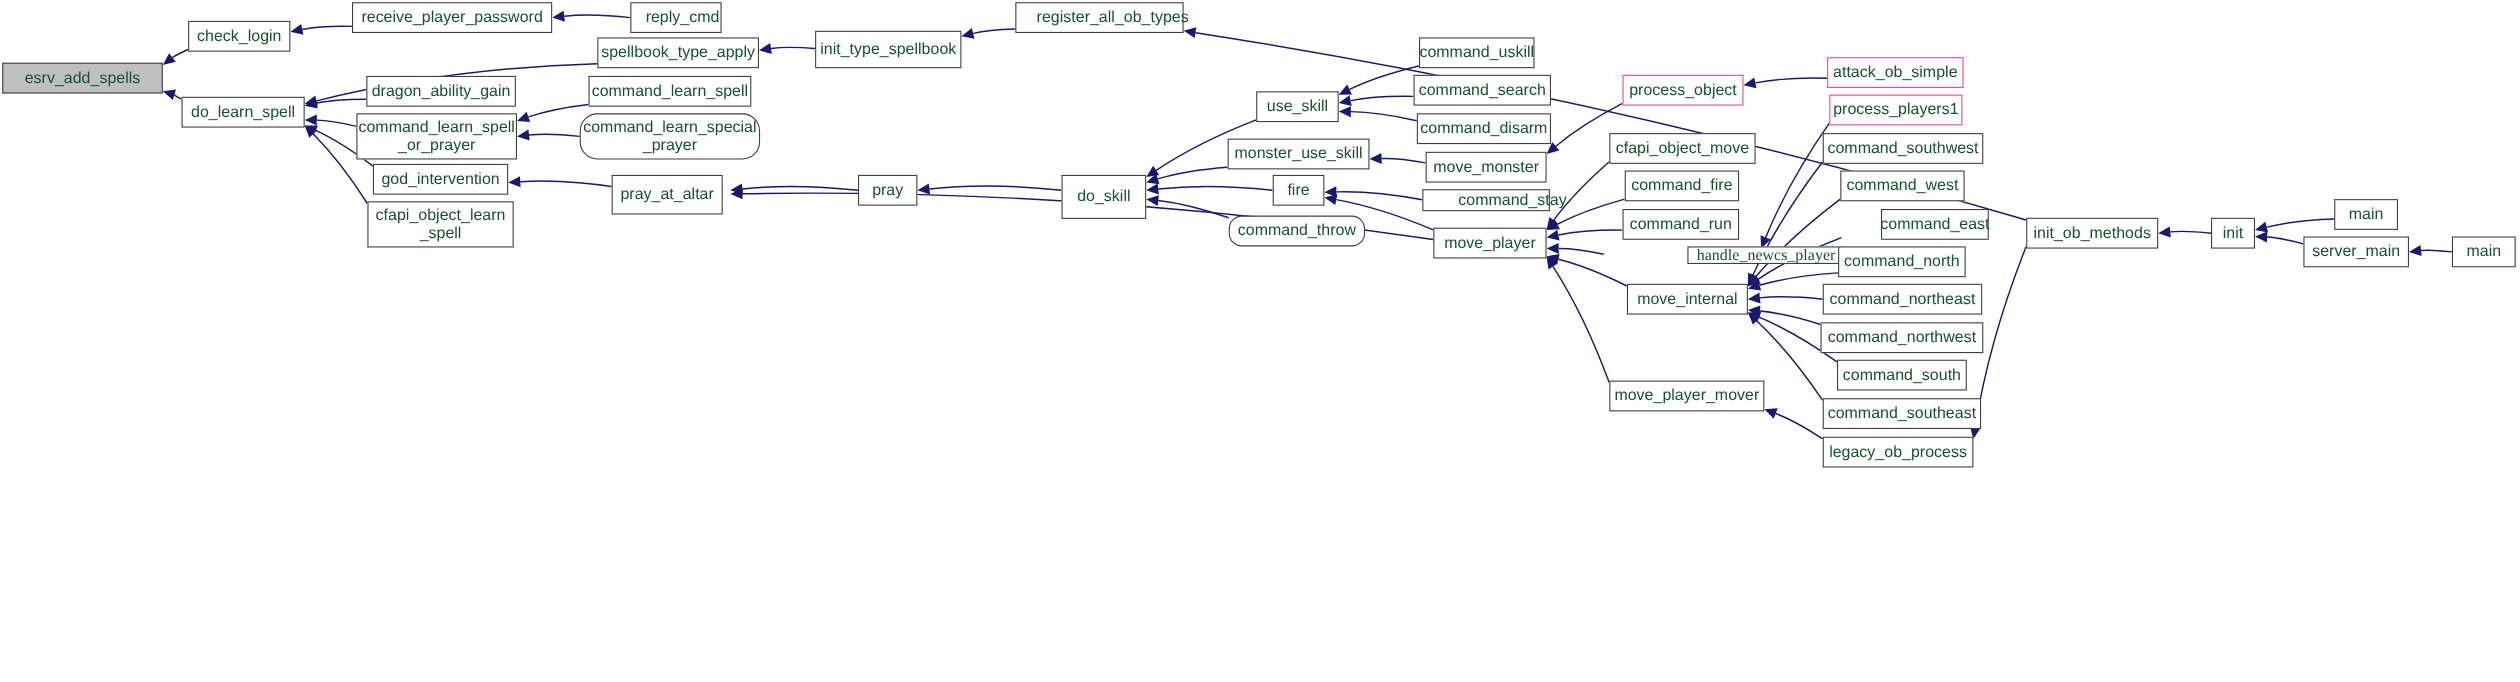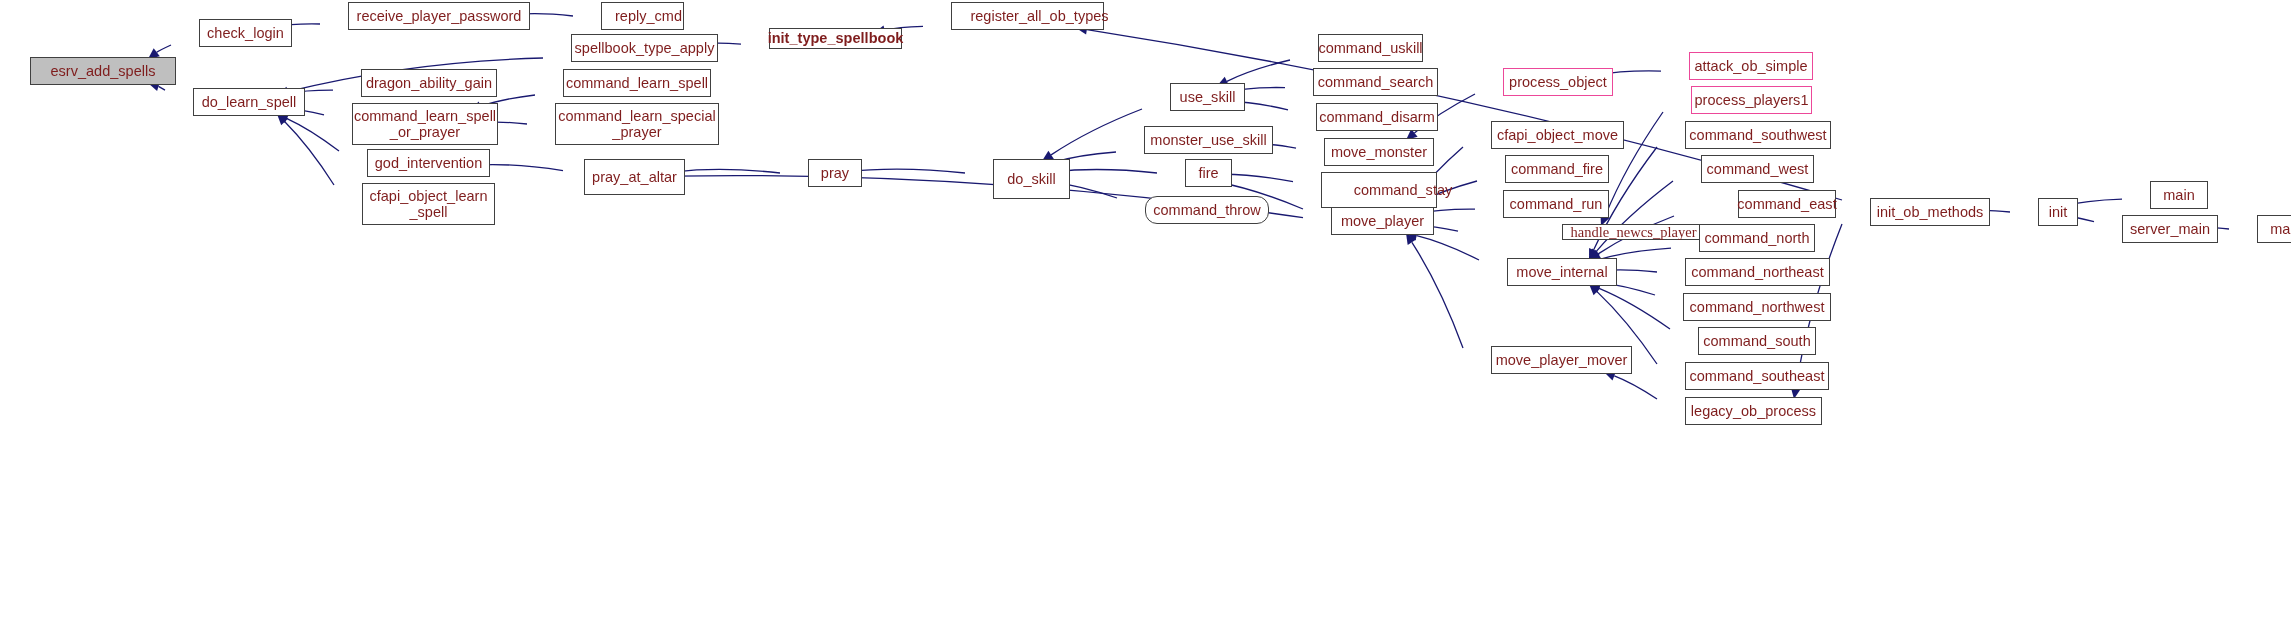--- a/index.html
+++ b/index.html
@@ -25,27 +25,26 @@
   }
   .node {
     position: absolute;
     box-sizing: border-box;
     display: flex;
     align-items: center;
     justify-content: center;
     text-align: center;
     background: #ffffff;
     border: 1px solid #404040;
-    color: #7f1d1d;
+    color: #14532d;
     font-size: 14.5px;
     line-height: 1.12;
     white-space: pre-line;
     letter-spacing: 0.02px;
     cursor: pointer;
-    margin-left: 28px;
   }
   .node.root {
     background: #bfbfbf;
     border-color: #404040;
   }
   .node.hot {
     border: 1px solid #ec4899;
     background: #ffffff;
   }
 </style>
@@ -157,43 +156,43 @@
       <path d="M 2229.0 229.0 Q 2209.5 226.9 2200.9 227.8" fill="none" stroke="#191970" stroke-width="1.3"></path>
       <polygon points="2190.0,229.0 2200.4,222.8 2201.5,232.8" fill="#191970"></polygon>
     </svg>
   <div id="node-layer">
       <div class="node root" style="left: 2px; top: 57px; width: 146px; height: 28px;">esrv_add_spells</div>
       <div class="node" style="left: 171px; top: 19px; width: 93px; height: 28px;">check_login</div>
       <div class="node" style="left: 320px; top: 2px; width: 182px; height: 28px;">receive_player_password</div>
       <div class="node" style="left: 573px; top: 2px; width: 83px; height: 28px; padding-left: 12px;">reply_cmd</div>
       <div class="node" style="left: 165px; top: 88px; width: 112px; height: 28px;">do_learn_spell</div>
       <div class="node" style="left: 543px; top: 34px; width: 147px; height: 28px;">spellbook_type_apply</div>
-      <div class="node" style="left: 741px; top: 28px; width: 133px; height: 21px; font-weight: bold;">init_type_spellbook</div>
+      <div class="node" style="left: 741px; top: 28px; width: 133px; height: 34px;">init_type_spellbook</div>
       <div class="node" style="left: 923px; top: 2px; width: 153px; height: 28px; padding-left: 24px;">register_all_ob_types</div>
       <div class="node" style="left: 333px; top: 69px; width: 136px; height: 28px;">dragon_ability_gain</div>
       <div class="node" style="left: 324px; top: 103px; width: 146px; height: 42px;">command_learn_spell
 _or_prayer</div>
       <div class="node" style="left: 535px; top: 69px; width: 148px; height: 28px;">command_learn_spell</div>
-      <div class="node" style="left: 527px; top: 103px; width: 164px; height: 42px;">command_learn_special
+      <div class="node" style="left: 527px; top: 103px; width: 164px; height: 42px; border-radius: 16px;">command_learn_special
 _prayer</div>
       <div class="node" style="left: 339px; top: 149px; width: 123px; height: 28px;">god_intervention</div>
       <div class="node" style="left: 334px; top: 183px; width: 133px; height: 42px;">cfapi_object_learn
 _spell</div>
       <div class="node" style="left: 556px; top: 159px; width: 101px; height: 36px;">pray_at_altar</div>
       <div class="node" style="left: 780px; top: 159px; width: 54px; height: 28px;">pray</div>
       <div class="node" style="left: 965px; top: 159px; width: 77px; height: 40px;">do_skill</div>
       <div class="node" style="left: 1142px; top: 83px; width: 75px; height: 28px;">use_skill</div>
       <div class="node" style="left: 1116px; top: 126px; width: 129px; height: 28px;">monster_use_skill</div>
       <div class="node" style="left: 1157px; top: 159px; width: 47px; height: 28px;">fire</div>
       <div class="node" style="left: 1117px; top: 196px; width: 124px; height: 28px; border-radius: 12px;">command_throw</div>
       <div class="node" style="left: 1290px; top: 34px; width: 105px; height: 28px;">command_uskill</div>
       <div class="node" style="left: 1285px; top: 68px; width: 125px; height: 28px;">command_search</div>
       <div class="node" style="left: 1288px; top: 103px; width: 122px; height: 28px;">command_disarm</div>
       <div class="node" style="left: 1296px; top: 138px; width: 110px; height: 28px;">move_monster</div>
-      <div class="node" style="left: 1293px; top: 172px; width: 116px; height: 36px; padding-left: 48px;">command_stay</div>
+      <div class="node" style="left: 1293px; top: 172px; width: 116px; height: 20px; padding-left: 48px;">command_stay</div>
       <div class="node" style="left: 1303px; top: 207px; width: 103px; height: 28px;">move_player</div>
       <div class="node" style="left: 1479px; top: 258px; width: 110px; height: 28px;">move_internal</div>
       <div class="node" style="left: 1463px; top: 346px; width: 141px; height: 28px;">move_player_mover</div>
       <div class="node hot" style="left: 1475px; top: 68px; width: 110px; height: 28px;">process_object</div>
       <div class="node hot" style="left: 1661px; top: 52px; width: 124px; height: 28px;">attack_ob_simple</div>
       <div class="node hot" style="left: 1663px; top: 86px; width: 121px; height: 28px;">process_players1</div>
       <div class="node" style="left: 1463px; top: 121px; width: 133px; height: 28px;">cfapi_object_move</div>
       <div class="node" style="left: 1477px; top: 155px; width: 104px; height: 28px;">command_fire</div>
       <div class="node" style="left: 1475px; top: 190px; width: 106px; height: 28px;">command_run</div>
       <div class="node" style="left: 1534px; top: 224px; width: 143px; height: 16px; font-family: Liberation Serif, serif;">handle_newcs_player</div>

